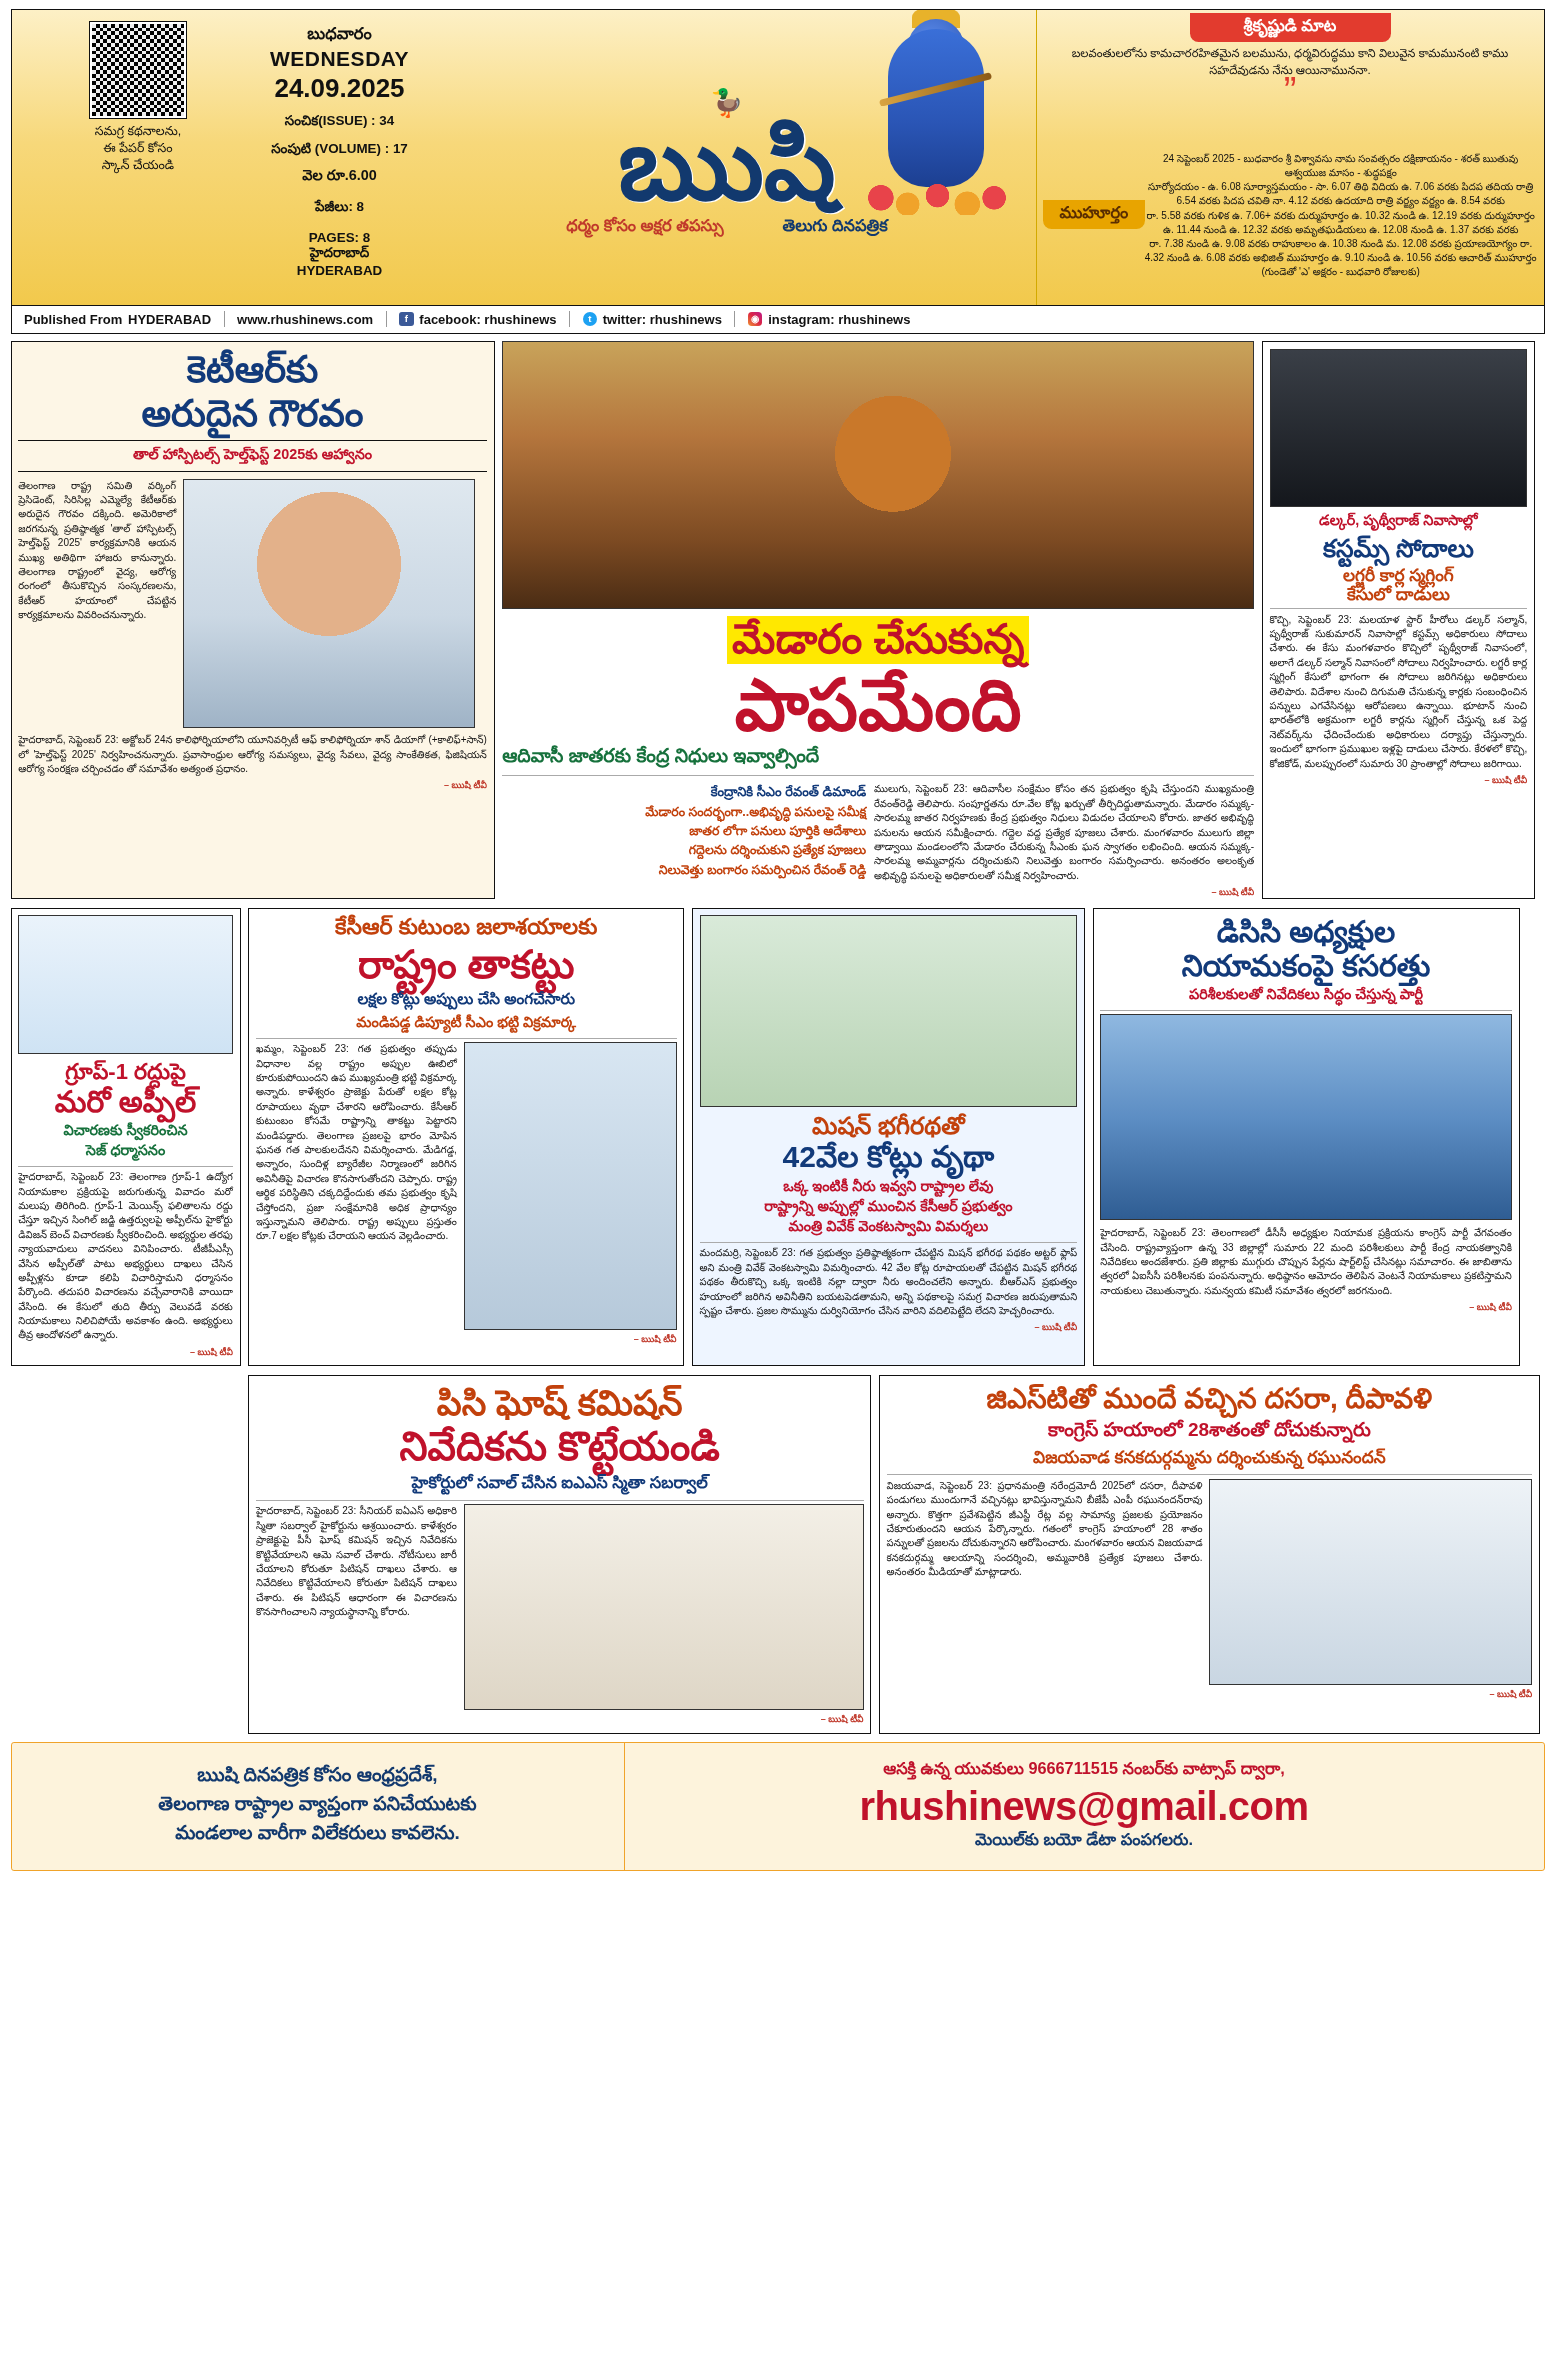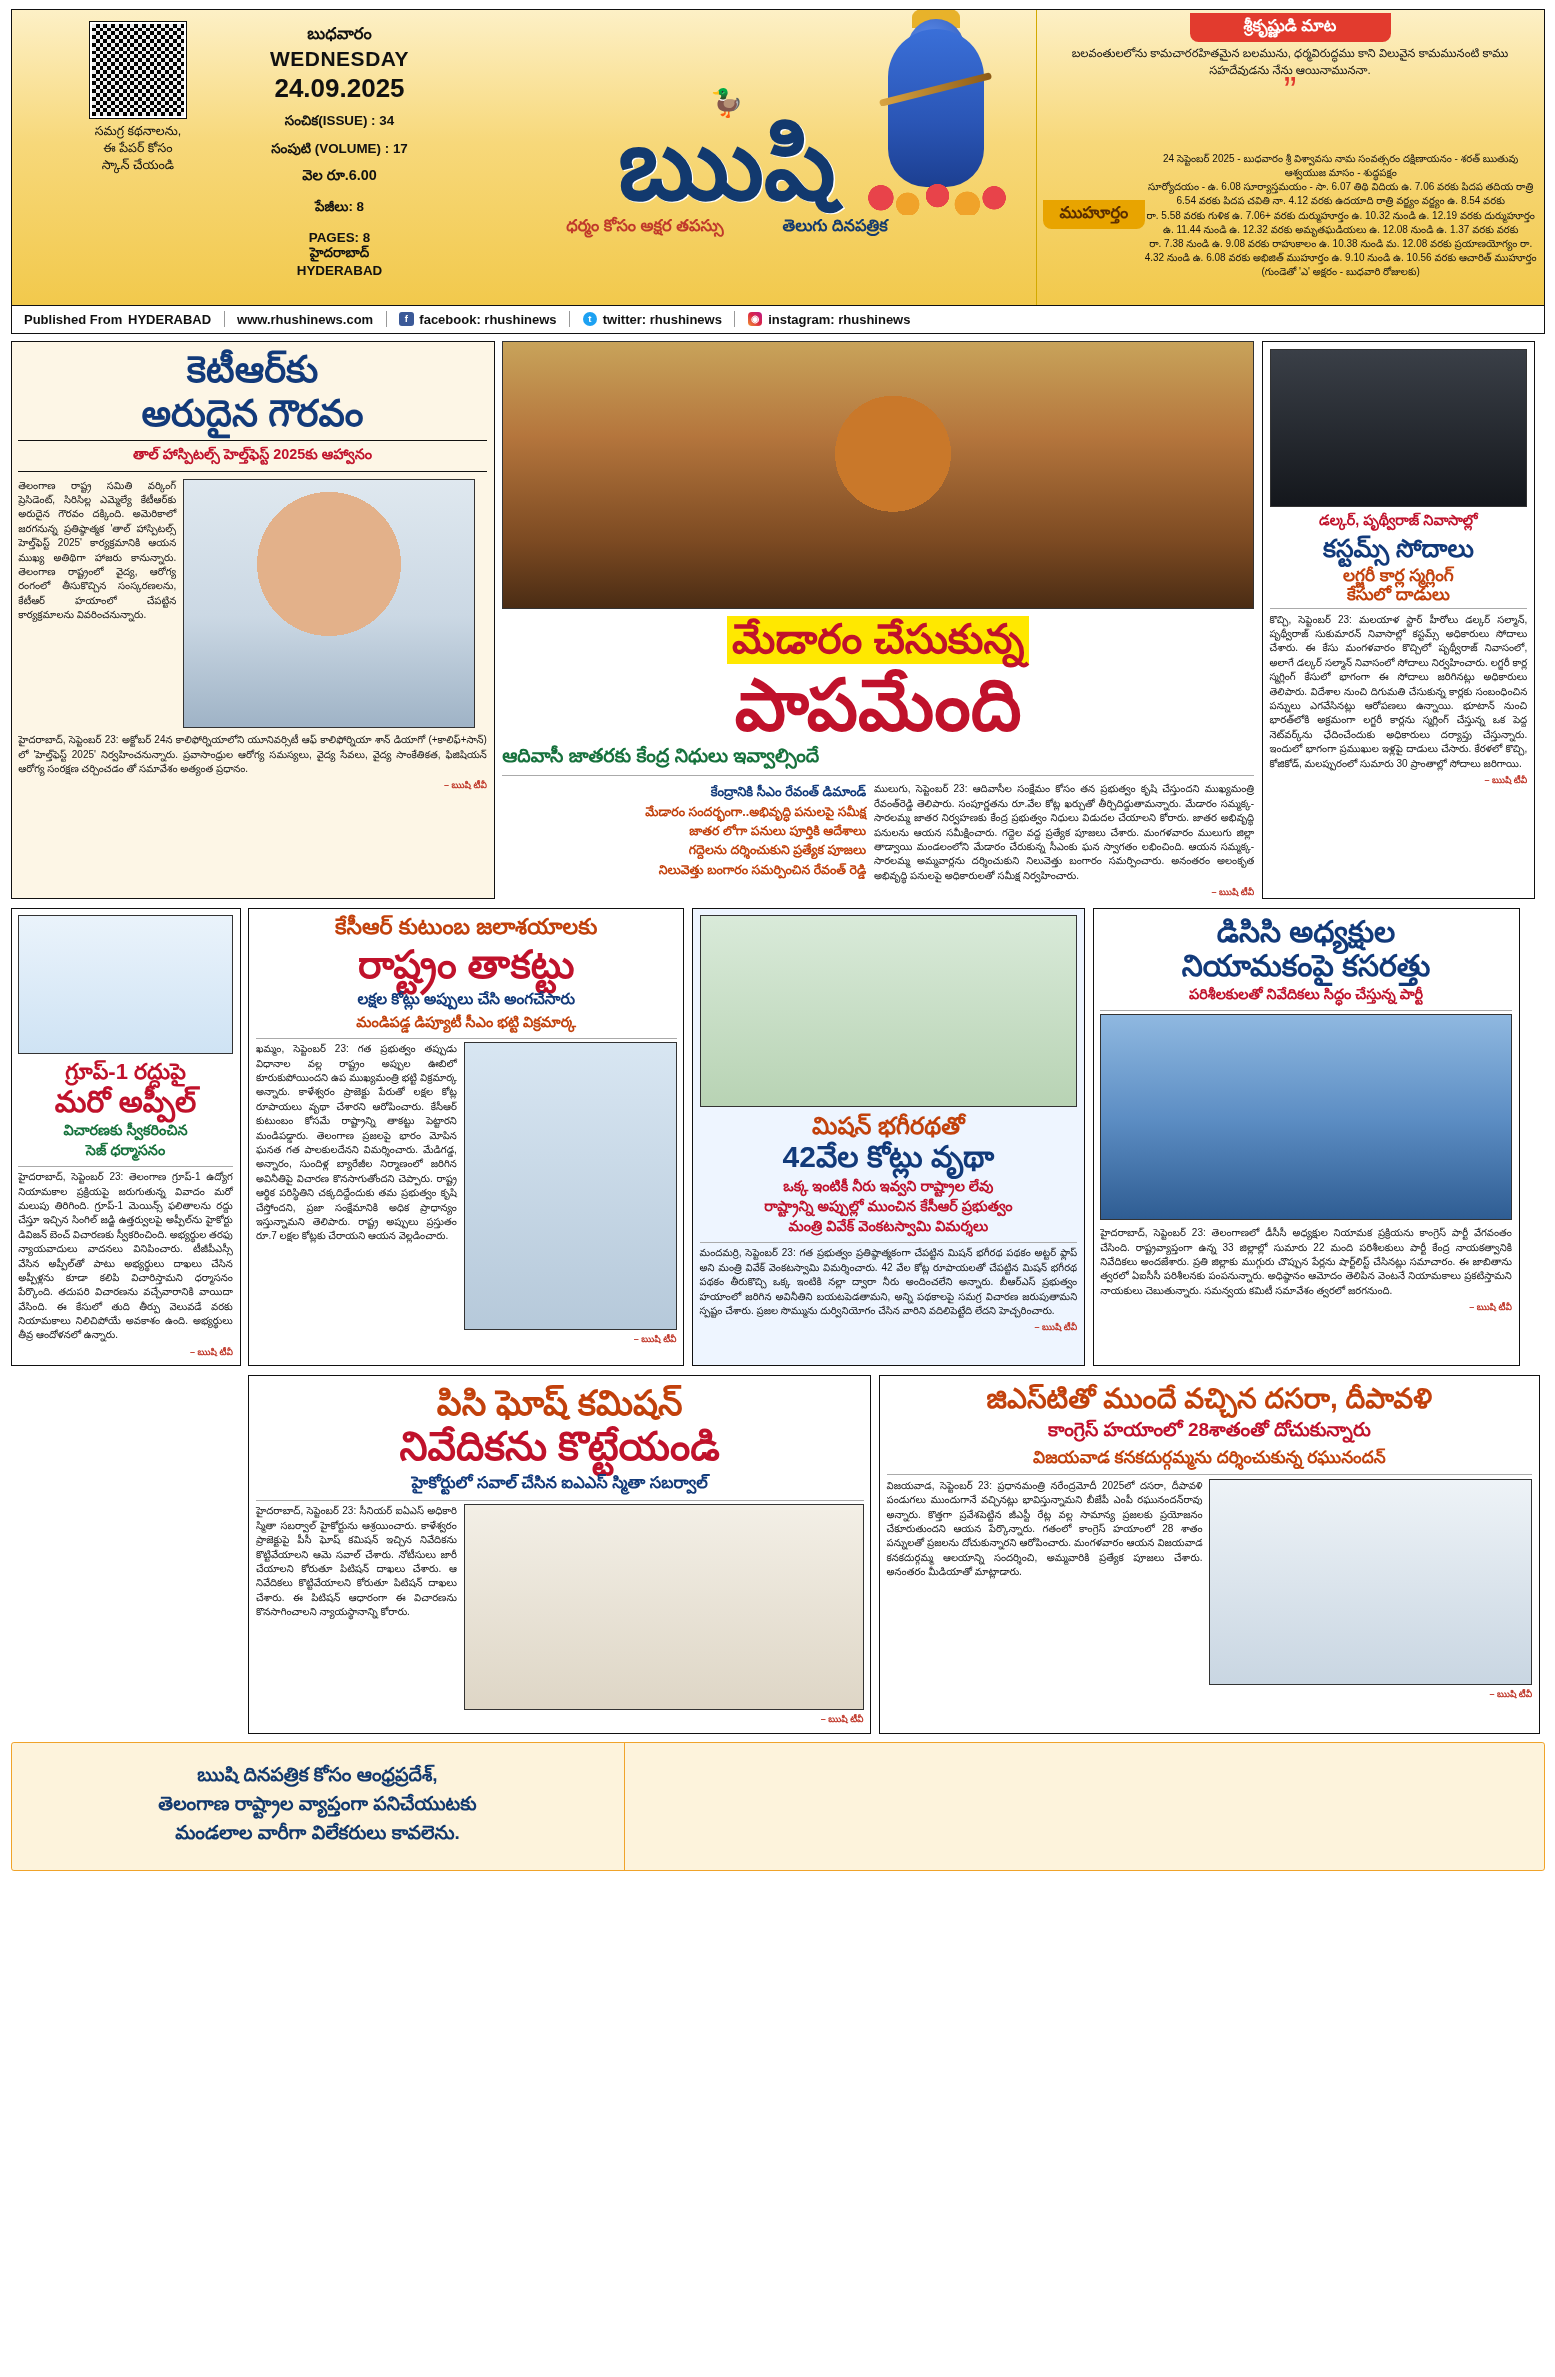--- a/index.html
+++ b/index.html
@@ -474,16 +474,21 @@
     </div>
 
   </div>
 
   <div class="footer">
     <div class="footer-left">
       <div>ఋషి దినపత్రిక కోసం ఆంధ్రప్రదేశ్,</div>
       <div>తెలంగాణ రాష్ట్రాల వ్యాప్తంగా పనిచేయుటకు</div>
       <div>మండలాల వారీగా విలేకరులు కావలెను.</div>
     </div>
+    <div class="footer-right">
+      <div class="l1">ఆసక్తి ఉన్న యువకులు 9666711515 నంబర్‌కు వాట్సాప్ ద్వారా,</div>
+      <div class="l2">rhushinews@gmail.com</div>
+      <div class="l3">మెయిల్‌కు బయో డేటా పంపగలరు.</div>
+    </div>
   </div>
 
 </div>
 
 
 </body></html>

